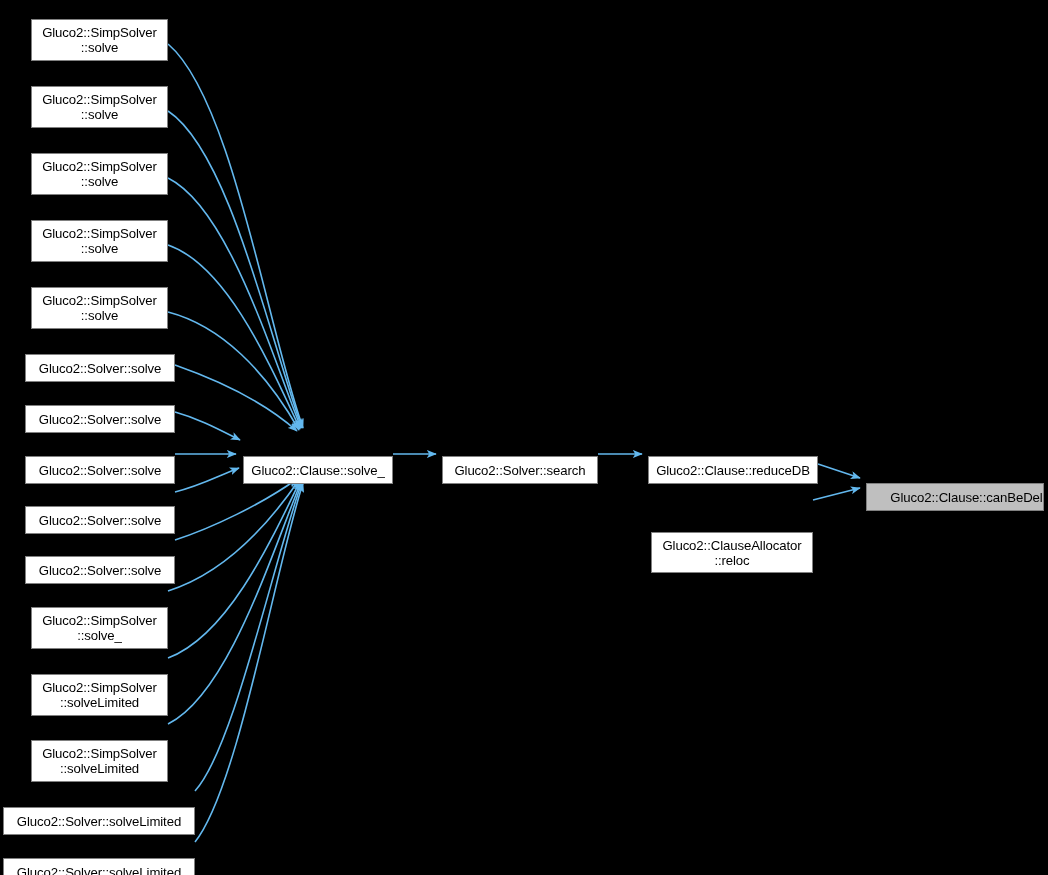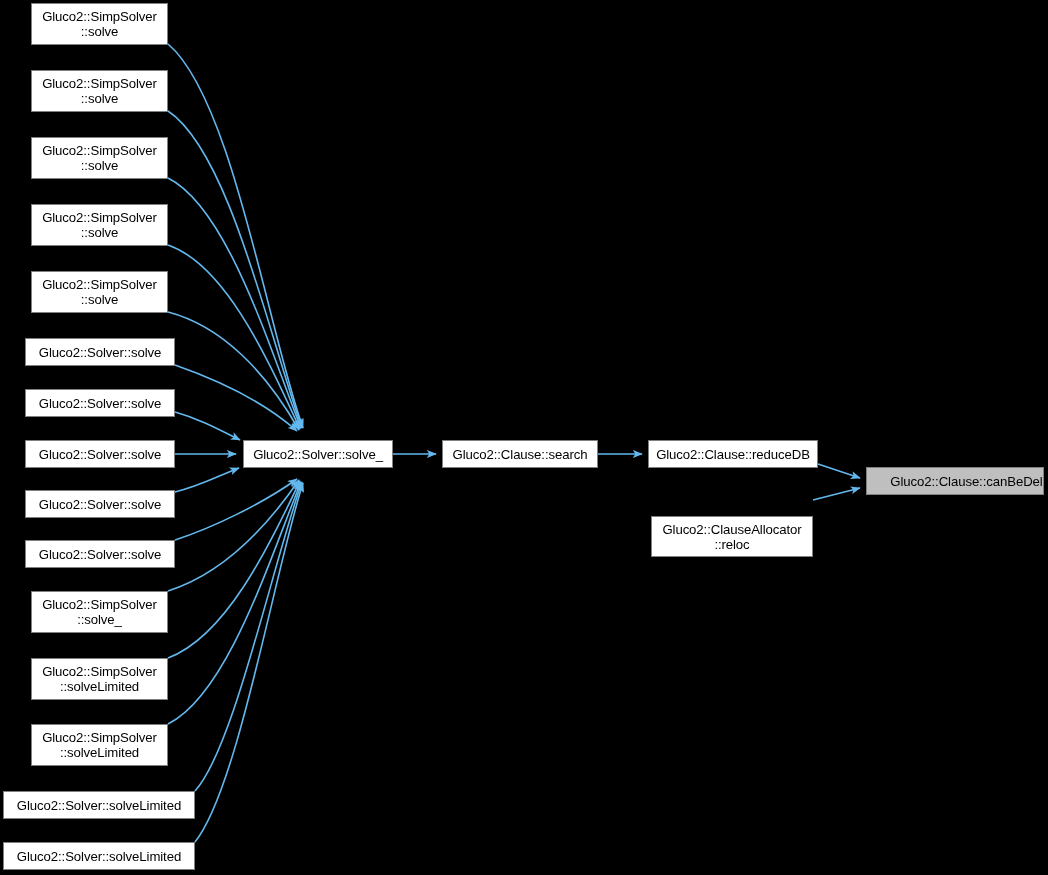--- a/index.html
+++ b/index.html
@@ -29,20 +29,21 @@
     border: 1px solid #808080;
     color: #000000;
     font-size: 13.2px;
     line-height: 15px;
     text-align: center;
     display: flex;
     align-items: center;
     justify-content: center;
     white-space: pre-line;
     letter-spacing: -0.1px;
+    margin-top: 16px;
   }
   .node.highlight {
     background: #bfbfbf;
   }
   .edge-layer {
     position: absolute;
     left: 0;
     top: 0;
     width: 1048px;
     height: 875px;
@@ -98,20 +99,20 @@
       <div class="node" style="left: 25px; top: 490px; width: 150px; height: 28px;">Gluco2::Solver::solve</div>
       <div class="node" style="left: 25px; top: 540px; width: 150px; height: 28px;">Gluco2::Solver::solve</div>
       <div class="node" style="left: 31px; top: 591px; width: 137px; height: 42px;">Gluco2::SimpSolver
 ::solve_</div>
       <div class="node" style="left: 31px; top: 658px; width: 137px; height: 42px;">Gluco2::SimpSolver
 ::solveLimited</div>
       <div class="node" style="left: 31px; top: 724px; width: 137px; height: 42px;">Gluco2::SimpSolver
 ::solveLimited</div>
       <div class="node" style="left: 3px; top: 791px; width: 192px; height: 28px;">Gluco2::Solver::solveLimited</div>
       <div class="node" style="left: 3px; top: 842px; width: 192px; height: 28px;">Gluco2::Solver::solveLimited</div>
-      <div class="node" style="left: 243px; top: 440px; width: 150px; height: 28px;">Gluco2::Solver::solve_</div>
-      <div class="node" style="left: 442px; top: 440px; width: 156px; height: 28px;">Gluco2::Clause::search</div>
+      <div class="node" style="left: 243px; top: 440px; width: 150px; height: 28px;">Gluco2::Clause::solve_</div>
+      <div class="node" style="left: 442px; top: 440px; width: 156px; height: 28px;">Gluco2::Solver::search</div>
       <div class="node" style="left: 648px; top: 440px; width: 170px; height: 28px;">Gluco2::Clause::reduceDB</div>
       <div class="node" style="left: 651px; top: 516px; width: 162px; height: 41px;">Gluco2::ClauseAllocator
 ::reloc</div>
       <div class="node highlight" style="left: 866px; top: 467px; width: 178px; height: 28px; background: rgb(191, 191, 191); padding-left: 23px;">Gluco2::Clause::canBeDel</div>
     </div>
 </div>
 
 </body></html>

